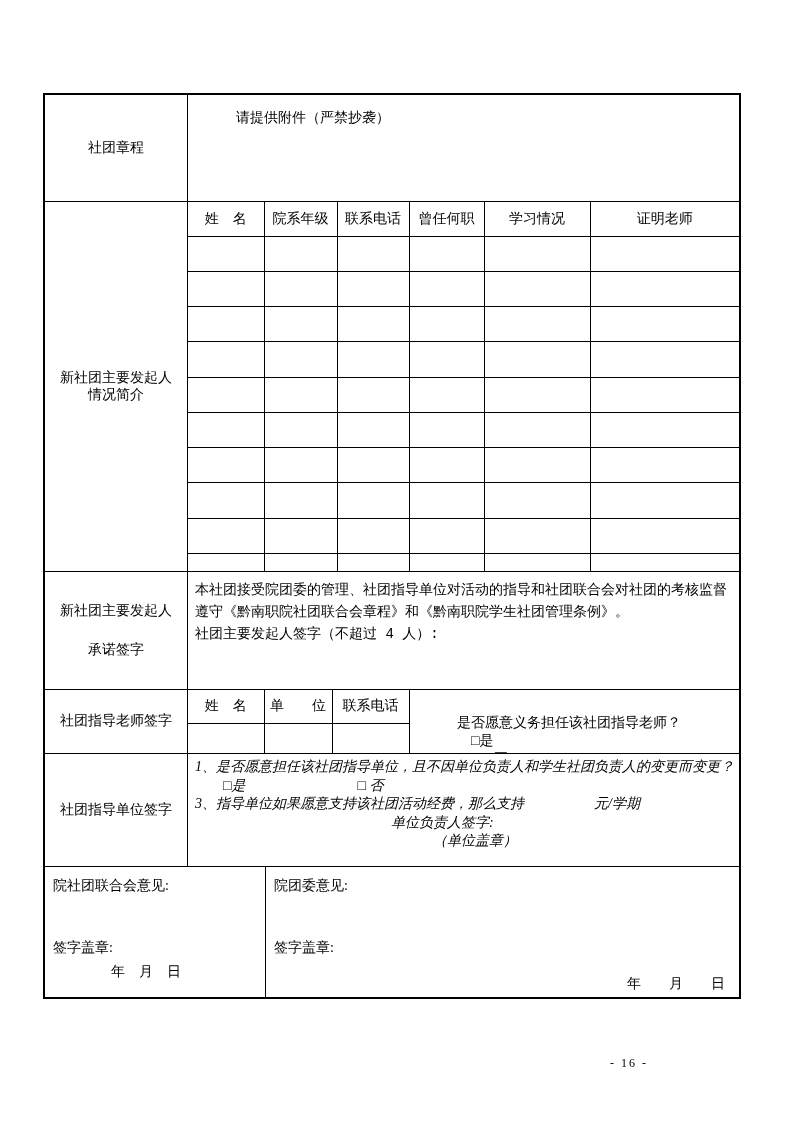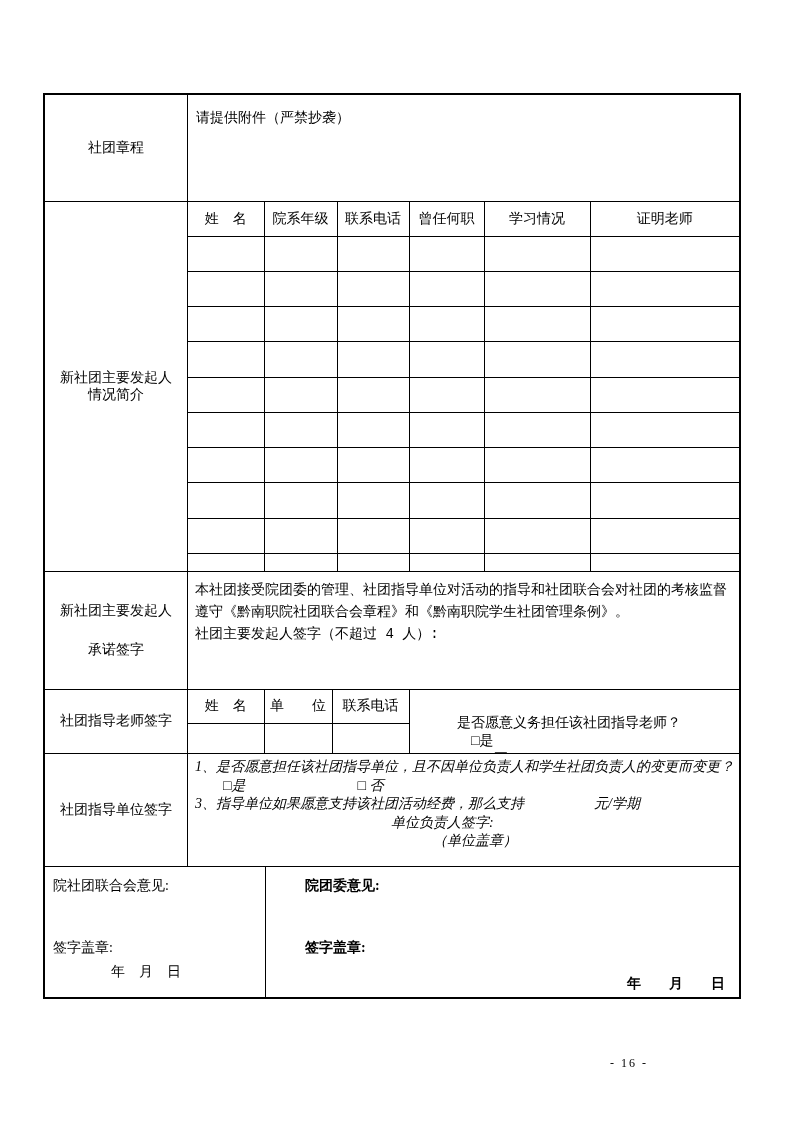--- a/index.html
+++ b/index.html
@@ -39,21 +39,21 @@
     flex-direction: column;
     align-items: center;
     justify-content: center;
     text-align: right;
     line-height: 1.2;
   }
   .content { flex: 1; position: relative; overflow: hidden; }
 
   
   .row-charter { height: 107px; }
-  .charter-note { padding: 14px 8px 0 8px; }
+  .charter-note { padding: 14px 8px 0 8px; margin-left: 40px; }
 
   
   .row-founders { height: 370px; }
   .label-gap-lg > .lbl2 { }
   .label-gap-md > .lbl2 { margin-top: 22px; font-family: Liberation Serif, serif; }
   table.grid {
     border-collapse: collapse;
     table-layout: fixed;
     width: 100%;
     height: 100%;
@@ -99,28 +99,28 @@
   .advisor-q-line .chk { margin-left: 14px; }
   .advisor-q-line .chk2 { margin-left: 28px; }
 
   
   .row-unit { height: 113px; }
   .unit-body { padding: 4px 6px 0 7px; line-height: 18.5px; }
   .unit-body div { white-space: pre; font-style: italic; }
 
   
   .row-opinions { }
-  .opinions-content { display: flex; gap: 31px; }
+  .opinions-content { display: flex; }
   .opinion-cell {
     display: flex;
     flex-direction: column;
     padding: 10px 0 10px 8px;
   }
   .opinion-left { width: 221px; min-width: 221px; border-right: 1px solid #000; }
-  .opinion-right { flex: 1; font-weight: bold; }
+  .opinion-right { flex: 1; }
   .opinion-sign { margin-top: 44px; }
   .opinion-date { white-space: pre; text-align: right; }
   .opinion-left .opinion-date { margin-top: 6px; padding-right: 84px; }
   .opinion-right .opinion-date { margin-top: 18px; padding-right: 14px; }
 
   .page-number {
     position: absolute;
     left: 610px;
     top: 1056px;
     font-size: 12px;

